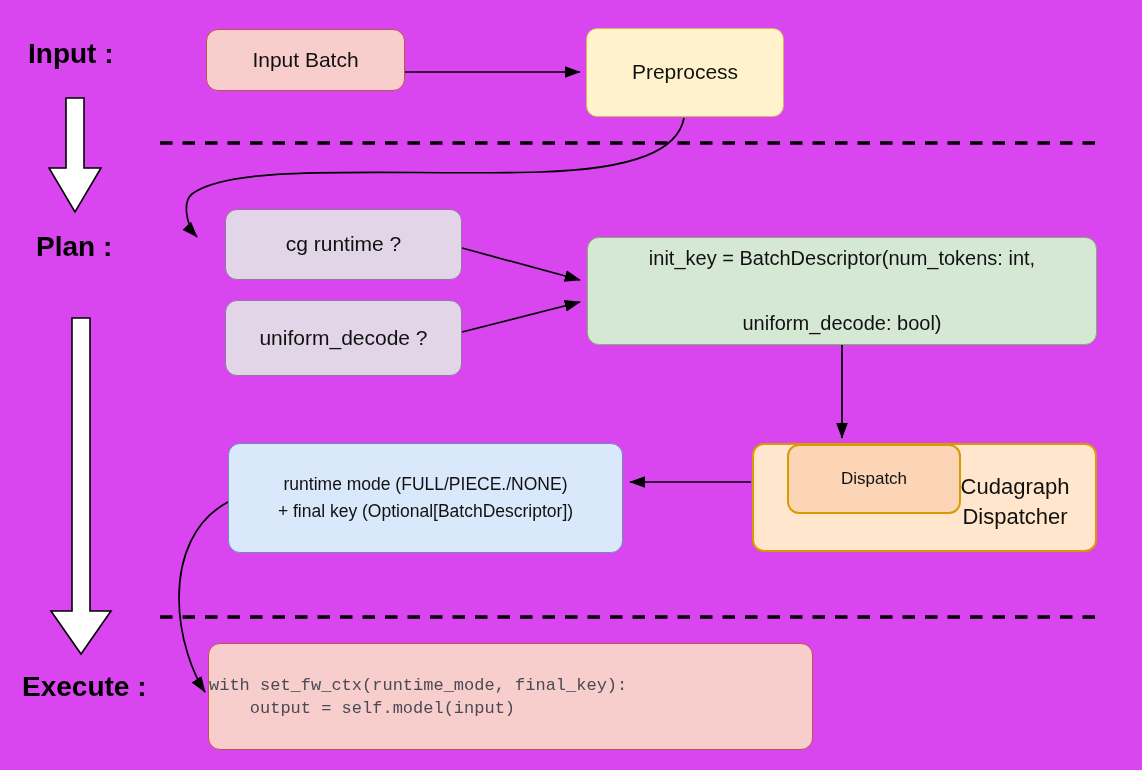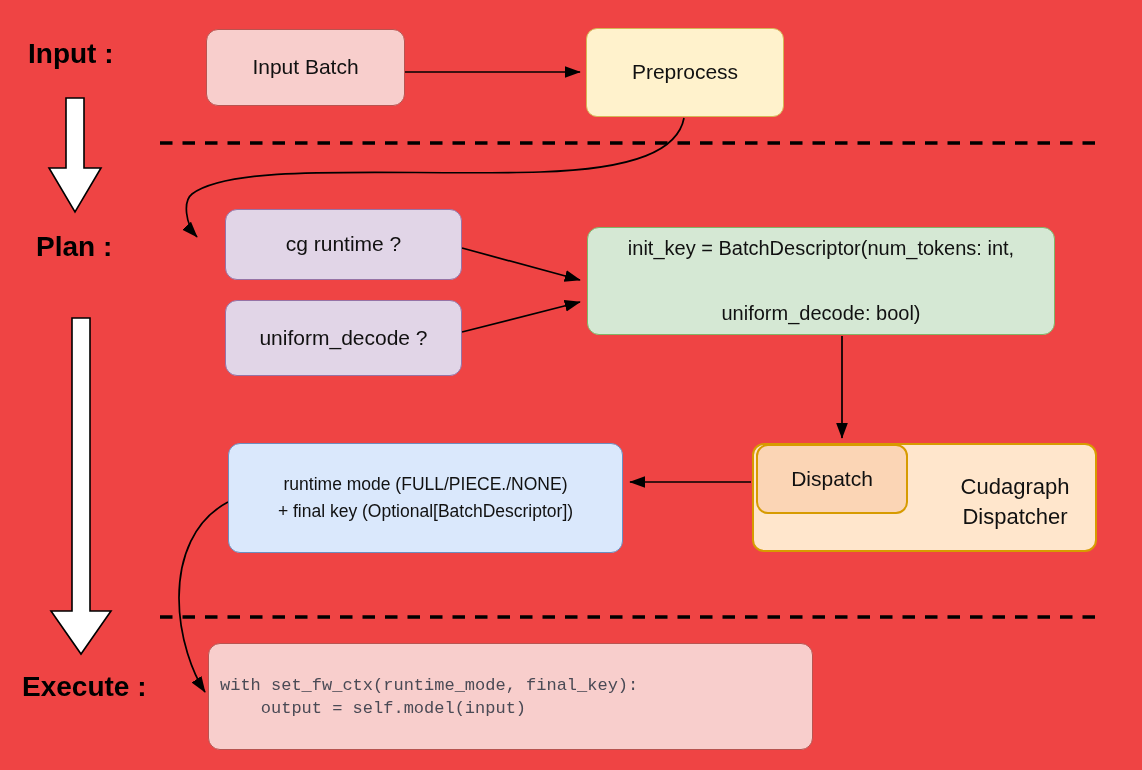--- a/index.html
+++ b/index.html
@@ -1,19 +1,19 @@
 <!DOCTYPE html>
 <html><head>
 <meta charset="utf-8">
 <style>
   html,body{margin:0;padding:0;background:#ffffff;}
   .canvas{
     position:relative;
     width:1142px;height:770px;
-    background:#ef4444;
+    background:#d946ef;
     font-family:"Liberation Sans", sans-serif;
     overflow:hidden;
   }
   svg.layer{position:absolute;left:0;top:0;width:1142px;height:770px;}
   .section-label{
     position:absolute;
     font-weight:bold;
     font-size:28px;
     color:#000;
     white-space:nowrap;
@@ -25,37 +25,37 @@
     border-radius:12px;
     display:flex;
     flex-direction:column;
     align-items:center;
     justify-content:center;
     text-align:center;
     color:#111;
     font-size:21px;
     line-height:1.35;
   }
-  .node-input-batch{left:206px;top:29px;width:199px;height:77px;}
+  .node-input-batch{left:206px;top:29px;width:199px;height:62px;}
   .node-preprocess{left:586px;top:28px;width:198px;height:89px;border-radius:11px;}
   .node-cg-padding{left:225px;top:209px;width:237px;height:71px;}
   .node-uniform-decode{left:225px;top:300px;width:237px;height:76px;}
-  .node-init-key{left:587px;top:227px;width:468px;height:108px;font-size:20px;line-height:29px;gap:36px;}
+  .node-init-key{left:587px;top:237px;width:510px;height:108px;font-size:20px;line-height:29px;gap:36px;}
   .node-cudagraph{left:752px;top:443px;width:345px;height:109px;border-width:2px;}
-  .node-dispatch{left:756px;top:444px;width:152px;height:70px;border-width:2px;font-size:21px;}
+  .node-dispatch{left:787px;top:444px;width:174px;height:70px;border-width:2px;font-size:17px;}
   .cudagraph-label{
     position:absolute;left:933px;top:447px;width:164px;height:109px;
     display:flex;align-items:center;justify-content:center;text-align:center;
     font-size:22px;line-height:30px;color:#111;
   }
   .node-runtime{left:228px;top:443px;width:395px;height:110px;font-size:17.5px;line-height:27px;}
   .node-code{
     left:208px;top:643px;width:605px;height:107px;
     align-items:flex-start;text-align:left;
-    padding-left:11px;
+    padding-left:0;
     font-family:"Liberation Mono","DejaVu Sans Mono",monospace;
     font-size:17px;line-height:23px;color:#4a4a55;
   }
   .node span{display:block;white-space:pre;}
   .connector{stroke:#000;stroke-width:1.7;fill:none;}
   .divider{stroke:#000;stroke-width:3.6;stroke-dasharray:12.5 10;fill:none;}
   .hollow-arrow{fill:#ffffff;stroke:#000;stroke-width:1.6;stroke-linejoin:miter;}
 </style>
 </head>
 <body>

